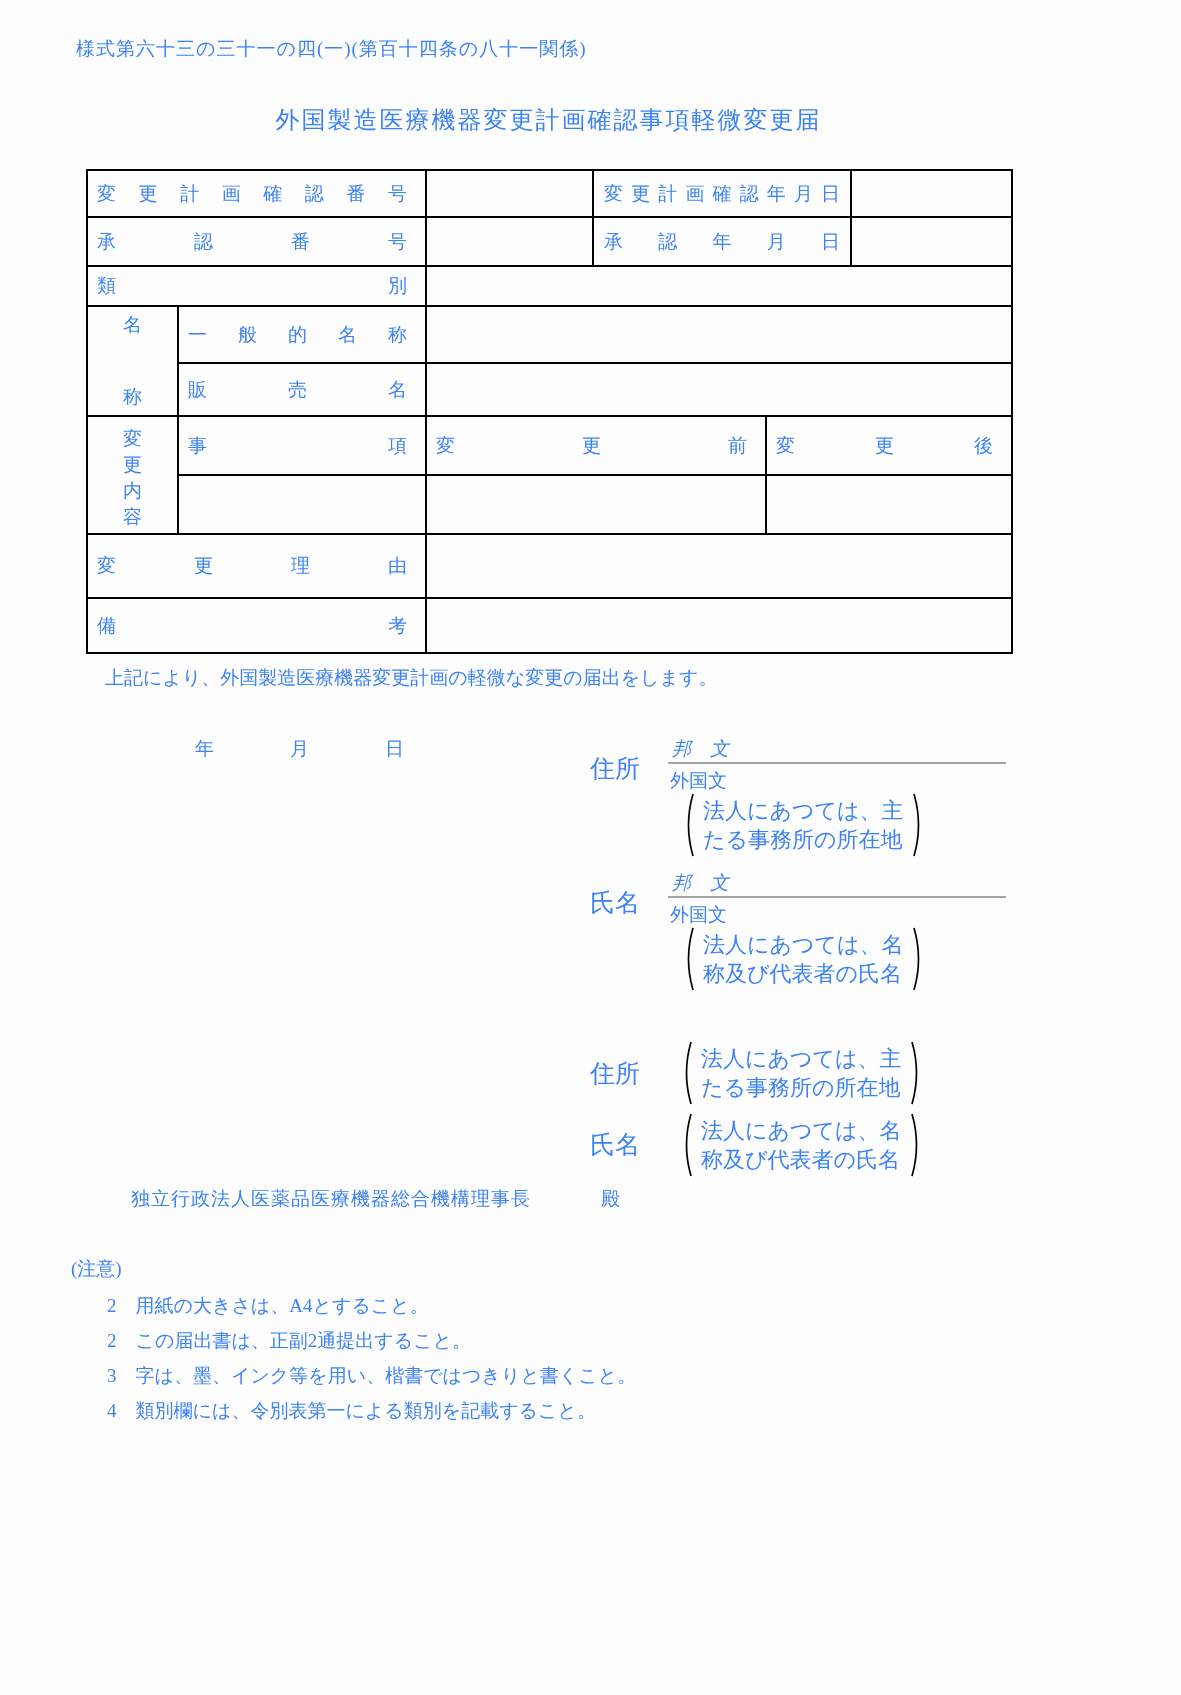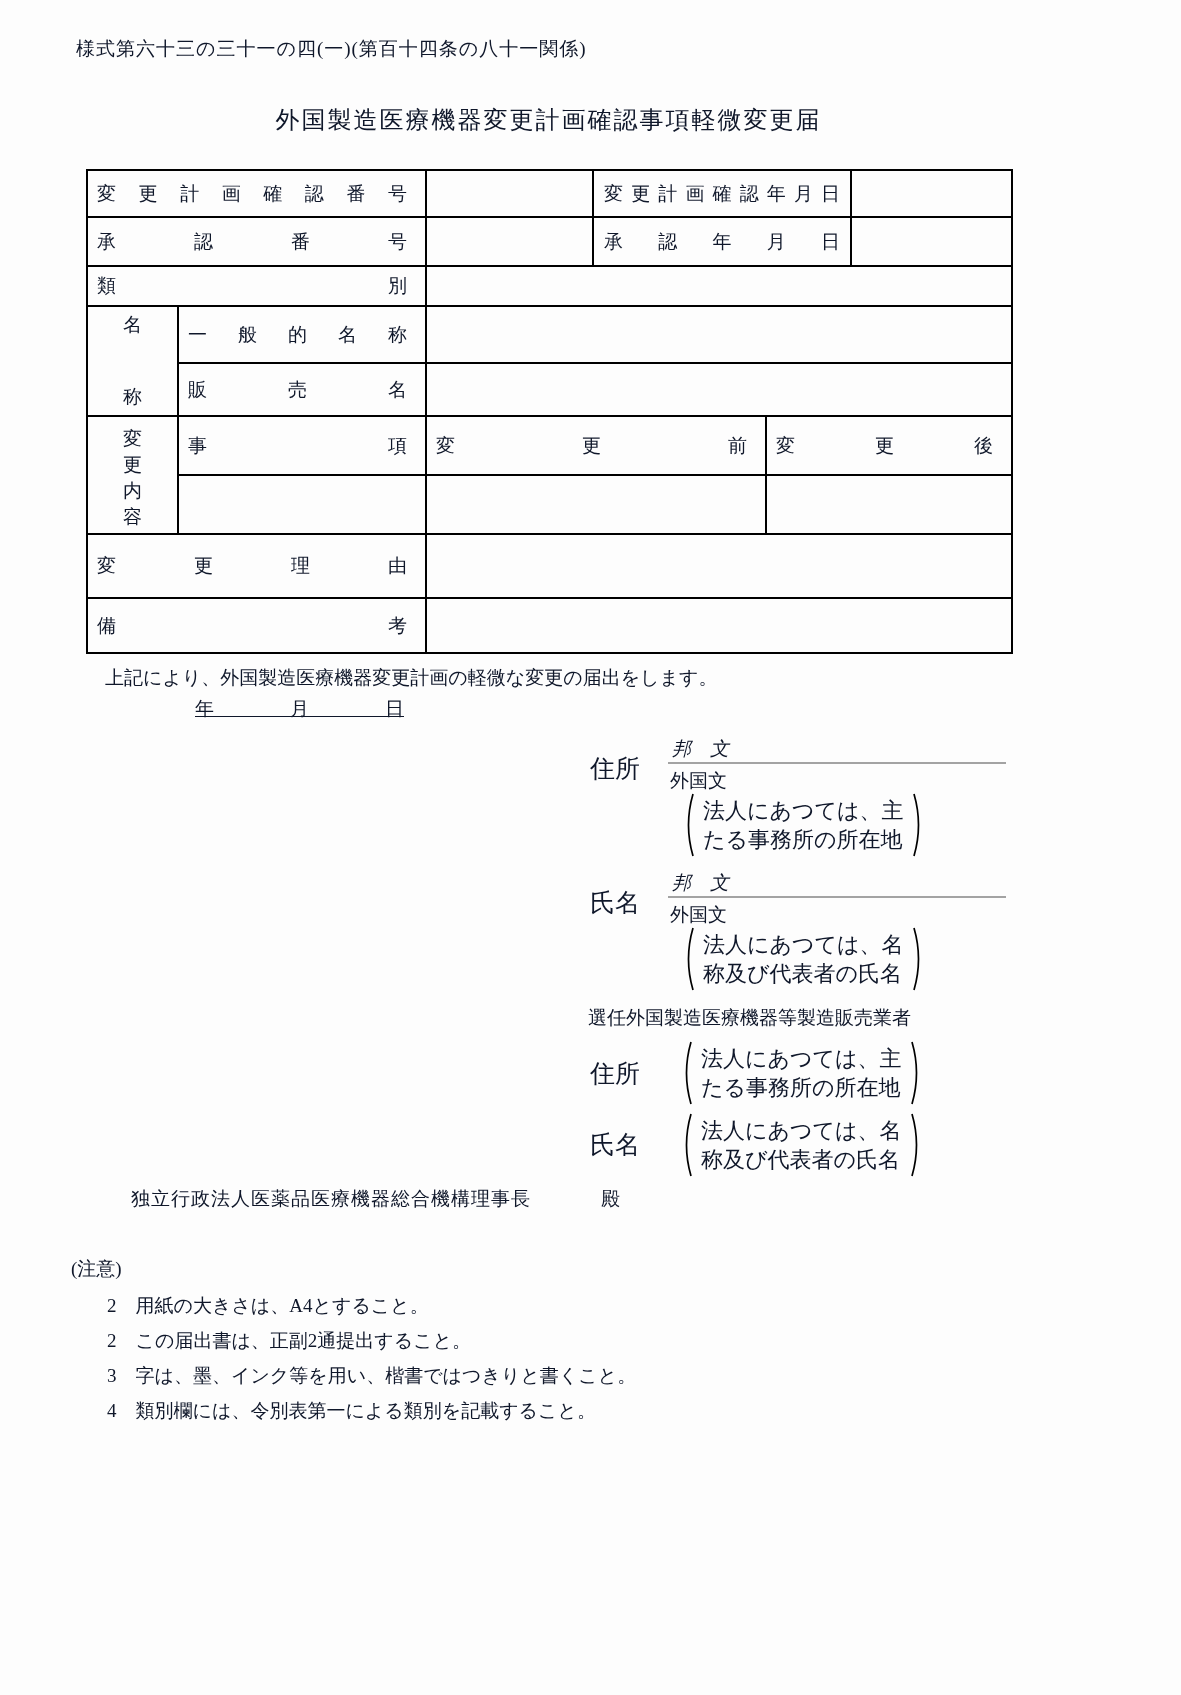--- a/index.html
+++ b/index.html
@@ -2,21 +2,21 @@
 <html><head>
 <meta charset="utf-8">
 <style>
   html,body{margin:0;padding:0;background:#ffffff;}
   .page{
     position:relative;
     width:1181px;
     height:1695px;
     background:#fdfdfd;
     font-family:"Liberation Serif","DejaVu Serif",serif;
-    color:#0f172a;
+    color:#3b82f6;
     font-size:19px;
     overflow:hidden;
   }
   .abs{position:absolute;}
   .form-code{left:76px;top:36px;letter-spacing:1px;}
   .doc-title{left:86px;top:104px;width:925px;text-align:center;font-size:24px;letter-spacing:2px;}
 
   table.form-table{
     position:absolute;left:86px;top:169px;width:925px;
     border-collapse:collapse;table-layout:fixed;
@@ -26,21 +26,21 @@
     vertical-align:middle;
     padding:0;
     font-size:19px;
   }
   .cell-label{padding:0 18px 0 9px;}
   .cell-label.tight{padding:0 10px;}
   .spread{display:flex;justify-content:space-between;align-items:center;}
   .spread-v{display:flex;flex-direction:column;justify-content:space-between;align-items:center;height:98px;padding:0;}
 
   .declaration{left:105px;top:665px;}
-  .date-line{left:195px;top:696px;text-decoration:underline;}
+  .date-line{left:195px;top:736px;}
 
   .small-label{font-size:25px;}
   .underline-field{
     border-bottom:2px solid #a3a3a3;
     width:334px;height:26px;
     padding-left:4px;
     font-style:italic;
   }
   .paren-note{display:flex;align-items:center;}
   .paren-lines{padding:0 8px;line-height:29px;font-size:22px;}
@@ -247,21 +247,20 @@
       </svg>
     <div class="paren-lines">
       <div>法人にあつては、名</div>
       <div>称及び代表者の氏名</div>
     </div>
     <svg class="bigparen" width="13" height="66" viewBox="0 0 13 66">
         <path d="M2 2 Q11 33 2 64" fill="none" stroke="#000" stroke-width="1.7"></path>
       </svg>
   </div>
 
-  <div class="abs" style="left:588px;top:1005px;">選任外国製造医療機器等製造販売業者</div>
 
   <div class="abs small-label" style="left:590px;top:1057px;">住所</div>
   <div class="abs paren-note" style="left:680px;top:1040px;">
     <svg class="bigparen" width="13" height="66" viewBox="0 0 13 66">
         <path d="M11 2 Q2 33 11 64" fill="none" stroke="#000" stroke-width="1.7"></path>
       </svg>
     <div class="paren-lines">
       <div>法人にあつては、主</div>
       <div>たる事務所の所在地</div>
     </div>

